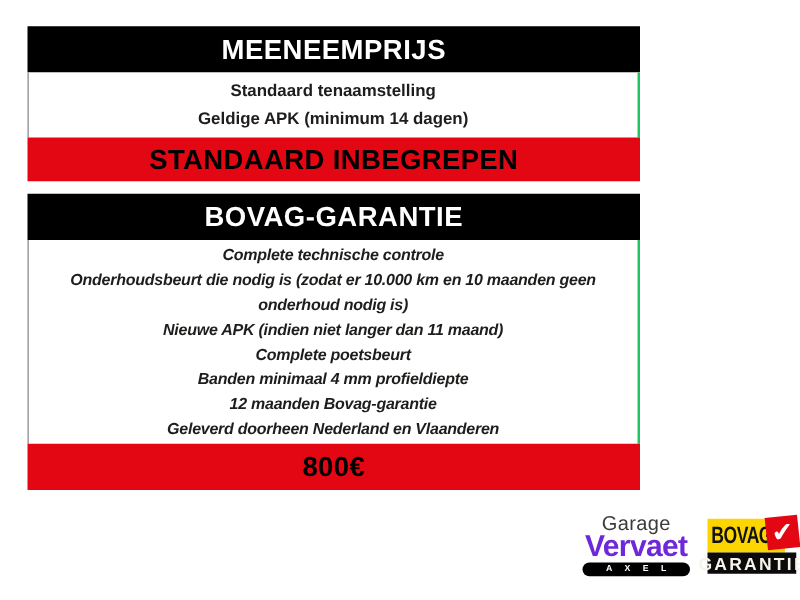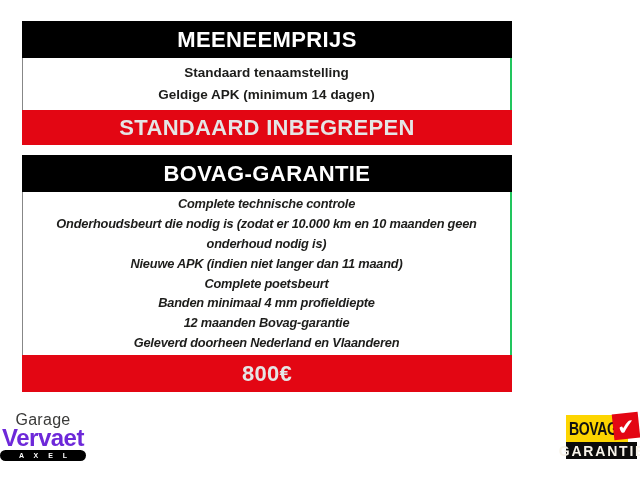--- a/index.html
+++ b/index.html
@@ -12,39 +12,39 @@
   .card { position:absolute; left:22px; width:490px; }
   #card-meeneemprijs { top:21px; }
   #card-bovag { top:155px; }
 
   .bar-black {
     height:37px; background:#000000; color:#ffffff;
     display:flex; align-items:center; justify-content:center;
     font-weight:bold; font-size:22px; letter-spacing:0.4px;
   }
   .bar-red {
-    background:#e30613; color:#e5e5e5;
+    background:#e30613; color:#000000;
     display:flex; align-items:center; justify-content:center;
     font-weight:bold; font-size:22px; letter-spacing:0.3px;
   }
   #card-meeneemprijs .bar-red { height:35px; }
   #card-bovag .bar-red { height:37px; }
 
   .card-body {
     background:#ffffff; color:#1d1d1b; font-weight:bold; text-align:center;
     border-left:1px solid #878787; border-right:2px solid #22c55e;
     display:flex; flex-direction:column; justify-content:center;
   }
   #card-meeneemprijs .card-body { height:52px; font-size:13.5px; line-height:22px; }
   #card-bovag .card-body { height:163px; font-size:12.8px; line-height:19.8px; letter-spacing:-0.2px;font-style:italic; }
 
   
   .logos {
     position:absolute; left:0; top:410px; width:640px;
-    display:flex; justify-content:space-between; align-items:flex-start; 
+    display:flex; justify-content:flex-end; align-items:flex-start; gap:14px;
   }
   .vervaet { text-align:center; padding-top:3px; width:86px; }
   .vervaet-garage { font-size:16px; color:#3a3a39; line-height:14px; letter-spacing:0.3px; }
   .vervaet-name { font-size:24px; color:#6d28d9; font-weight:bold; line-height:21px; letter-spacing:-0.5px; }
   .vervaet-axel {
     margin-top:2px; background:#000000; color:#ffffff; border-radius:6px;
     height:11px; line-height:11px; font-size:7px; font-weight:bold;
     letter-spacing:4px; text-align:center; padding-left:4px;
   }
   .bovag { position:relative; width:74px; height:47px; margin-top:2px; }

